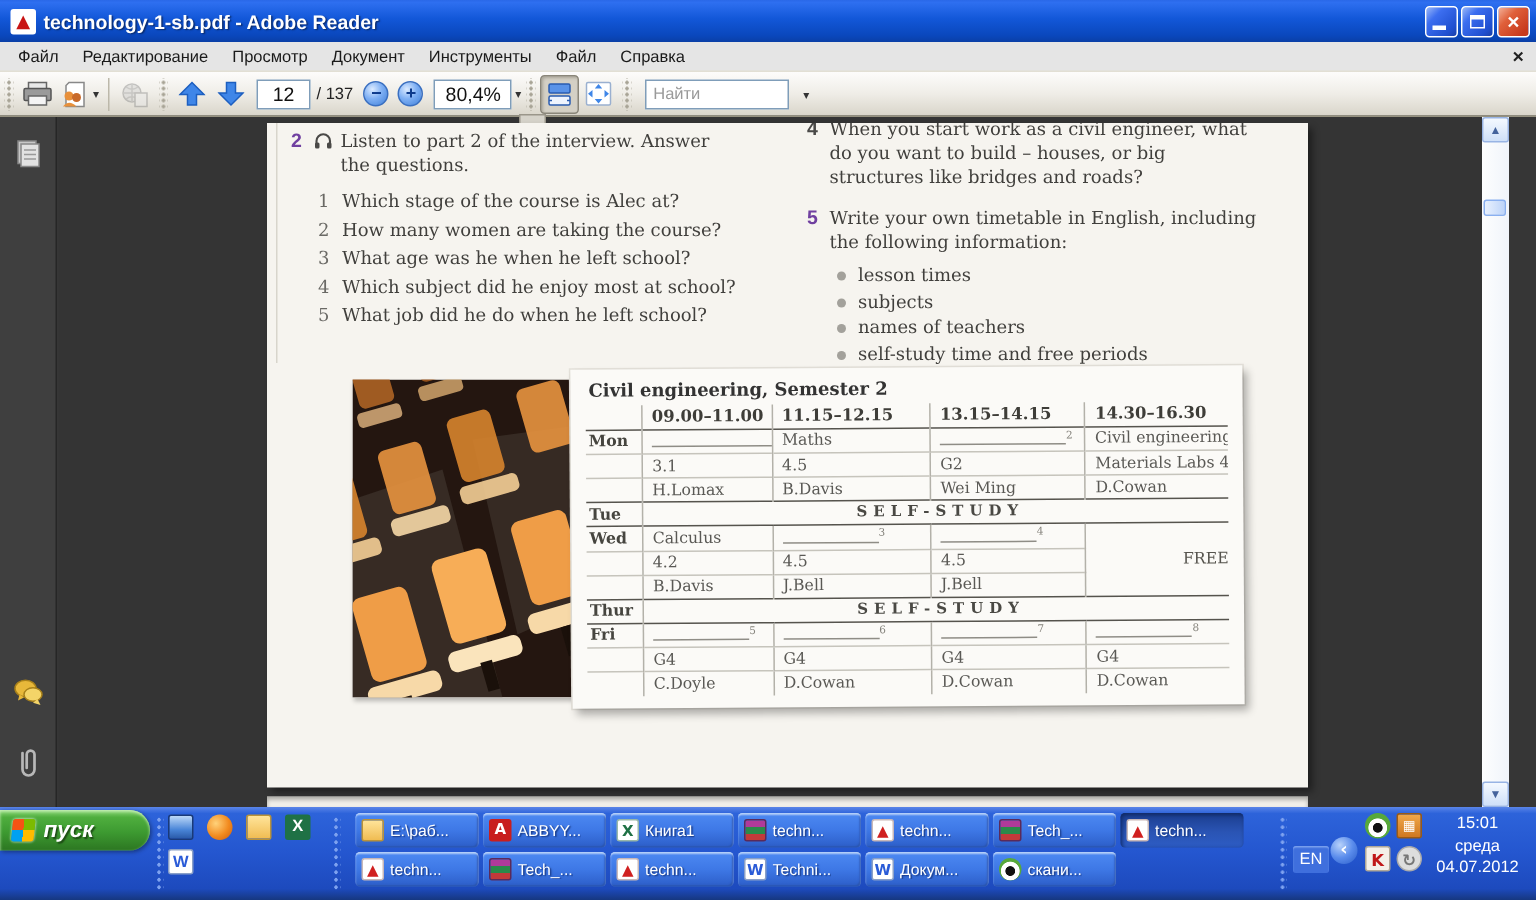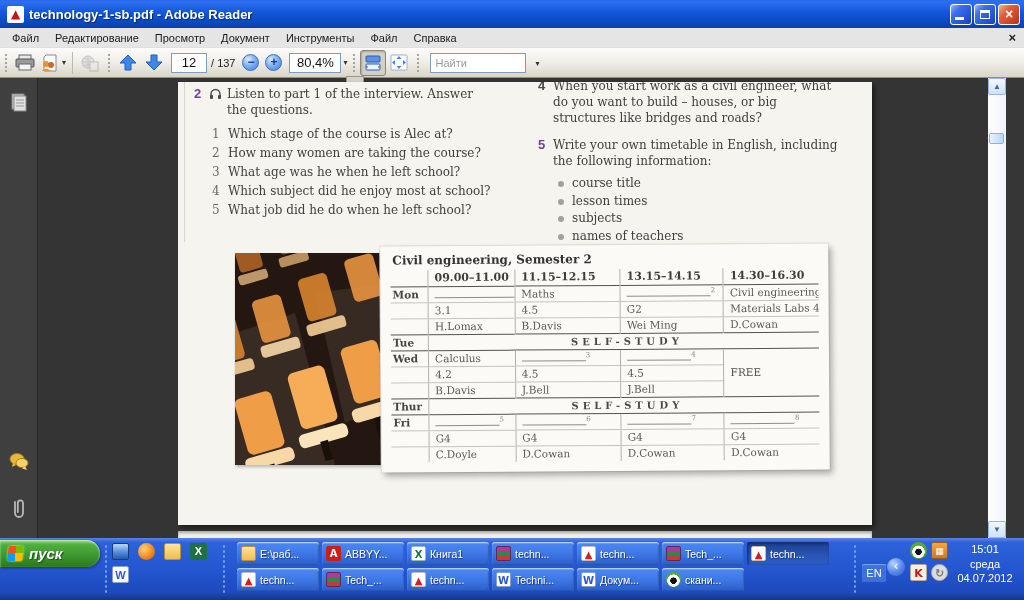--- a/index.html
+++ b/index.html
@@ -84,21 +84,21 @@
   table.tt { border-collapse:collapse; margin-left:10px; table-layout:fixed; width:428px;
     font-family:"DejaVu Serif",serif; font-size:10.5px; color:#5a5955; }
   .tt td { padding:1px 0 1px 6px; height:16px; overflow:hidden; white-space:nowrap; }
   .tt .day { width:36px; font-weight:bold; color:#46453f; padding-left:2px; }
   .tt .tc { border-left:1px solid #b3b1a9; }
   .tt .c1 { width:83px; } .tt .c2 { width:101px; } .tt .c3 { width:99px; } .tt .c4 { width:91px; }
   .tt .th { font-weight:bold; color:#3e3d38; font-size:11px; }
   .tt tr.thick td { border-top:1.6px solid #55534d; }
   .tt tr.thin td { border-top:1px solid #c6c4bc;margin-left:28px; }
   .tt .ssc { text-align:center; font-weight:bold; letter-spacing:4px; font-size:10px; color:#4a4944; height:13px; }
-  .tt .free { text-align:left; vertical-align:middle; color:#55534d; }
+  .tt .free { text-align:right; vertical-align:middle; color:#55534d; }
   .blk { display:inline-block; }
   .ln { display:inline-block; height:9px; border-bottom:1px solid #8f8d86; }
   .w84 { width:84px; } .w64 { width:64px; }
   .blk sup { font-size:7px; color:#85837c; vertical-align:super; }
 
   
   .scrollbar { position:absolute; right:0; top:0; width:18px; height:460px; background:linear-gradient(90deg,#fdfefe,#f0f4fa); }
   .sb-btn { position:absolute; left:0; width:18px; height:17px; border:1px solid #98b4e4;
     background:linear-gradient(180deg,#f4f9ff 0%,#cfe0f8 100%); border-radius:2px;
     color:#44639c; font-size:8px; line-height:15px; text-align:center; }
@@ -276,21 +276,21 @@
       <div class="pg-edge"></div>
 
       <div class="ex" style="left:16px; top:4px; width:302px">
         <div class="ex-head">
           <span class="ex-num">2</span>
           <svg width="13" height="13" viewBox="0 0 13 13" style="margin-top:1px">
             <path d="M2 9 V7 a4.5 4.5 0 0 1 9 0 v2" fill="none" stroke="#4a4947" stroke-width="1.4"></path>
             <rect x="1" y="8" width="3" height="4" rx="1" fill="#4a4947"></rect>
             <rect x="9" y="8" width="3" height="4" rx="1" fill="#4a4947"></rect>
           </svg>
-          <span style="width:268px">Listen to part 1 of the interview. Answer the questions.</span>
+          <span style="width:268px">Listen to part 2 of the interview. Answer the questions.</span>
         </div>
         <ul class="qlist">
           <li>
               <span class="qn">1</span>
               <span>Which stage of the course is Alec at?</span>
             </li>
           <li>
               <span class="qn">2</span>
               <span>How many women are taking the course?</span>
             </li>
@@ -312,21 +312,20 @@
       <div class="ex" style="left:360px; top:-4px; width:312px">
         <div class="ex-head">
           <span class="ex-num dark">4</span>
           <span style="width:290px">When you start work as a civil engineer, what do you want to build – houses, or big structures like bridges and roads?</span>
         </div>
         <div class="ex-head" style="margin-top:11px">
           <span class="ex-num">5</span>
           <span style="width:290px">Write your own timetable in English, including the following information:</span>
         </div>
         <ul class="bullets">
-          <li>course title</li>
           <li>lesson times</li>
           <li>subjects</li>
           <li>names of teachers</li>
           <li>self-study time and free periods</li>
         </ul>
       </div>
 
       <svg class="photo" viewBox="0 0 155 212" preserveAspectRatio="none">
         <rect width="155" height="212" fill="#241610"></rect>
         <polygon points="0,80 60,60 100,212 0,212" fill="#4a4038" opacity=".5"></polygon>

